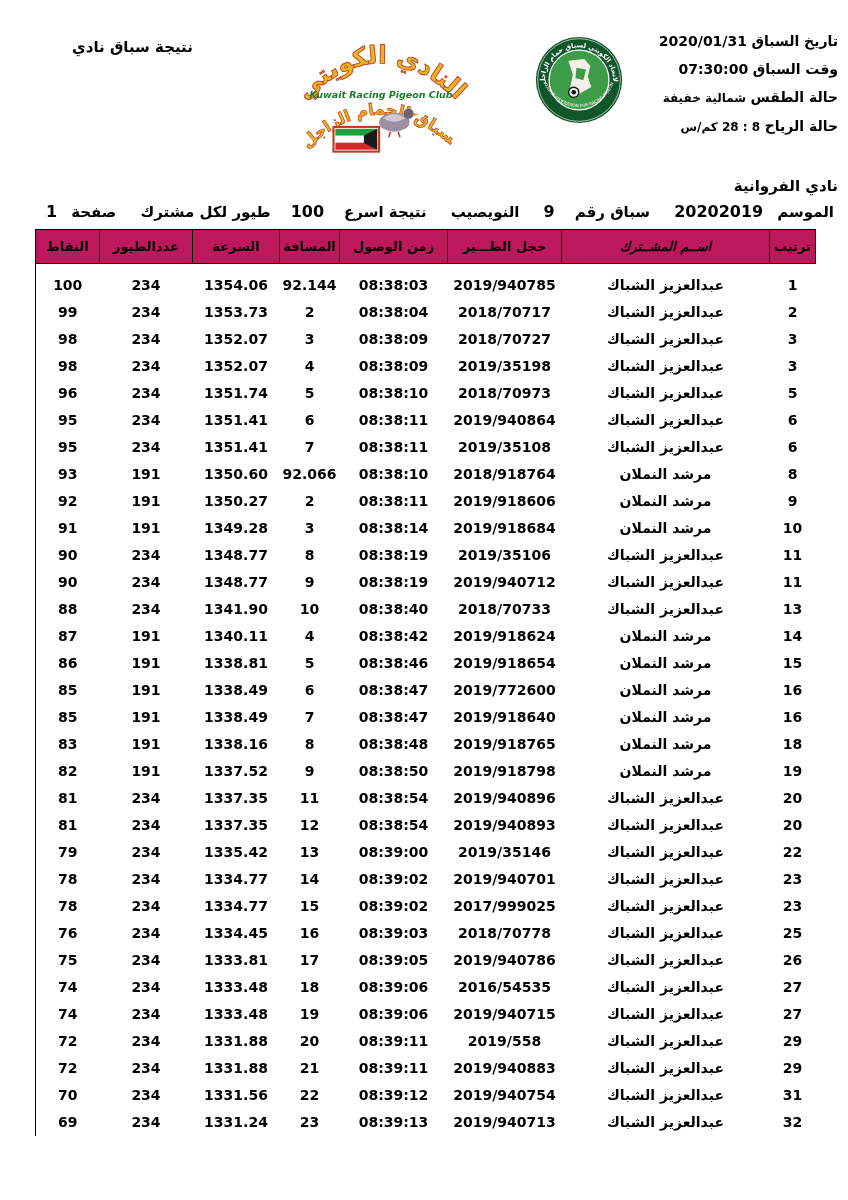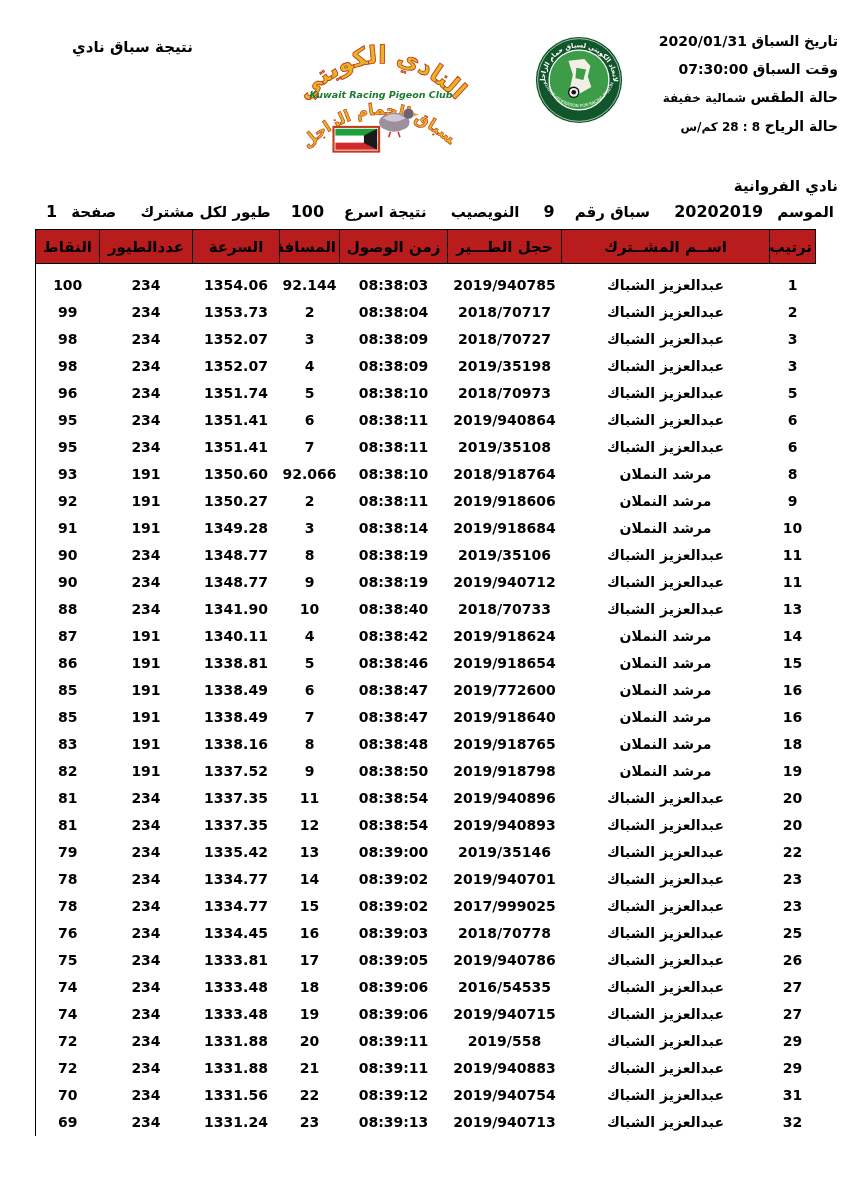--- a/index.html
+++ b/index.html
@@ -23,23 +23,23 @@
 
   
   .club-name { text-align:right; font-weight:bold; font-size:15px; margin-top:10px; line-height:19px; }
   .meta-row { display:flex; justify-content:space-between; align-items:baseline; margin-top:6px; padding:0 4px 0 36px; font-weight:bold; font-size:15px; }
   .meta-group { display:flex; gap:14px; align-items:baseline; white-space:nowrap; }
   .meta-group.wide { gap:20px; }
   .m-num { font-size:16px; }
 
   
   table.results { border-collapse:collapse; width:780px; margin-top:8px; margin-right:22px; margin-left:auto; table-layout:fixed; border-left:1.5px solid #000; }
-  .results th { border:1.6px solid #000; background:#b91c1c; font-weight:bold; font-size:15px; height:34px; padding:2px 3px; text-align:center; overflow:hidden; white-space:nowrap; }
+  .results th { border:1.6px solid #000; background:#be185d; font-weight:bold; font-size:13px; height:34px; padding:2px 3px; text-align:center; overflow:hidden; white-space:nowrap; }
   .results th:nth-child(1){ width:46px; }
-  .results th:nth-child(2){ width:208px; }
+  .results th:nth-child(2){ width:208px;font-style:italic; }
   .results th:nth-child(3){ width:114px; }
   .results th:nth-child(4){ width:108px; }
   .results th:nth-child(5){ width:60px; }
   .results th:nth-child(6){ width:87px; }
   .results th:nth-child(7){ width:93px; }
   .results th:nth-child(8){ width:64px; }
   .results tbody::before { content:""; display:table-row; height:8px; }
   .results td { text-align:center; font-weight:bold; font-size:14px; height:27px; padding:0 2px; overflow:hidden; white-space:nowrap; }
 </style>
 </head>

